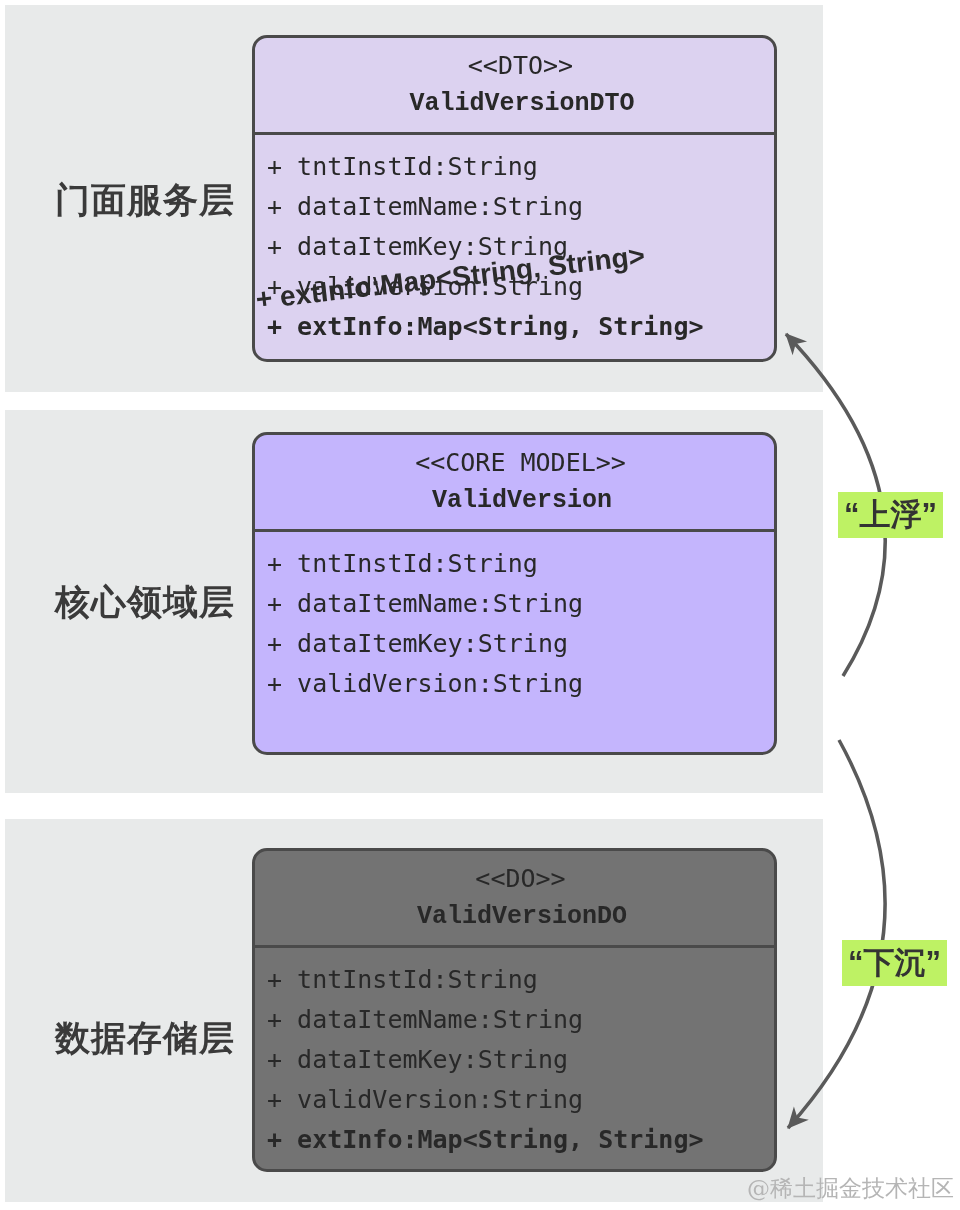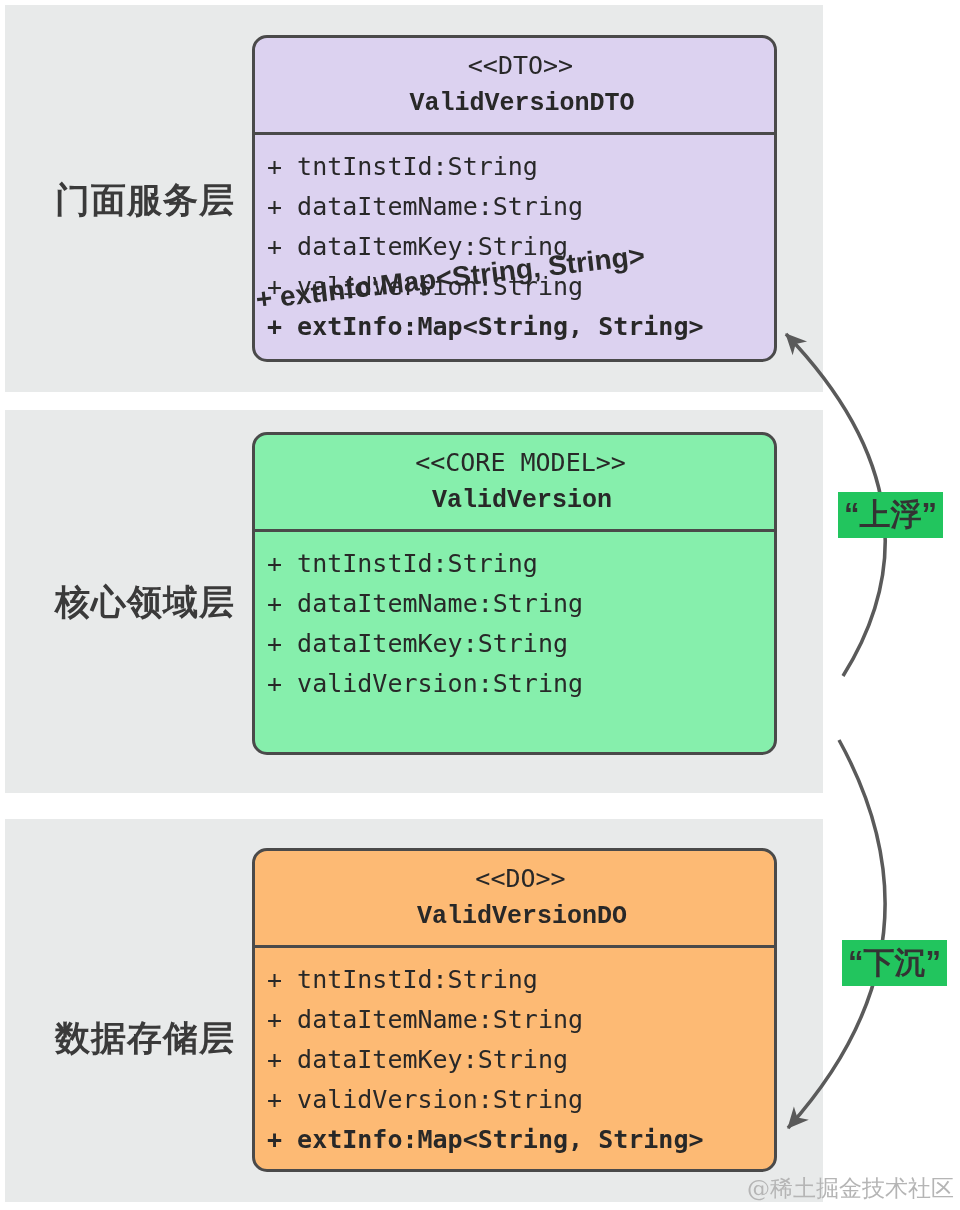--- a/index.html
+++ b/index.html
@@ -48,21 +48,21 @@
     position:absolute;left:256px;top:284px;
     font-family:"Liberation Sans",sans-serif;font-size:28px;font-weight:bold;
     color:#2b2b2b;white-space:nowrap;
     transform:rotate(-6.5deg);transform-origin:left center;z-index:3;
   }
   .arrow-layer{
     position:absolute;left:0;top:0;width:960px;height:1210px;z-index:3;
     pointer-events:none;
   }
   .arrow-label{
-    position:absolute;background:#22c55e;padding:2px 6px;
+    position:absolute;background:#bef264;padding:2px 6px;
     font-size:31px;font-weight:bold;color:#333333;white-space:nowrap;z-index:4;
   }
   .arrow-label-up{left:838px;top:492px;}
   .arrow-label-down{left:842px;top:940px;}
   .watermark{
     position:absolute;right:6px;bottom:6px;font-family:"DejaVu Serif",serif;
     font-size:23px;color:#b5b5b5;white-space:nowrap;z-index:5;
   }
 </style>
 </head>
@@ -83,36 +83,36 @@
   </div>
   <div class="box-body">
     <div class="field">+ tntInstId:String</div>
     <div class="field">+ dataItemName:String</div>
     <div class="field">+ dataItemKey:String</div>
     <div class="field">+ validVersion:String</div>
     <div class="field field-strong">+ extInfo:Map&lt;String, String&gt;</div>
   </div>
 </div>
 
-<div class="uml-box box-2" style="background: #86efac;">
+<div class="uml-box box-2" style="background: #c4b5fd;">
   <div class="box-header">
     <div class="stereotype">&lt;&lt;CORE MODEL&gt;&gt;</div>
     <div class="class-name">ValidVersion</div>
   </div>
   <div class="box-body">
     <div class="field">+ tntInstId:String</div>
     <div class="field">+ dataItemName:String</div>
     <div class="field">+ dataItemKey:String</div>
     <div class="field">+ validVersion:String</div>
   </div>
 </div>
 
 <div class="floating-field">+ extInfo:Map&lt;String, String&gt;</div>
 
-<div class="uml-box box-3" style="background: #fdba74;">
+<div class="uml-box box-3" style="background: #737373;">
   <div class="box-header">
     <div class="stereotype">&lt;&lt;DO&gt;&gt;</div>
     <div class="class-name">ValidVersionDO</div>
   </div>
   <div class="box-body">
     <div class="field">+ tntInstId:String</div>
     <div class="field">+ dataItemName:String</div>
     <div class="field">+ dataItemKey:String</div>
     <div class="field">+ validVersion:String</div>
     <div class="field field-strong">+ extInfo:Map&lt;String, String&gt;</div>

